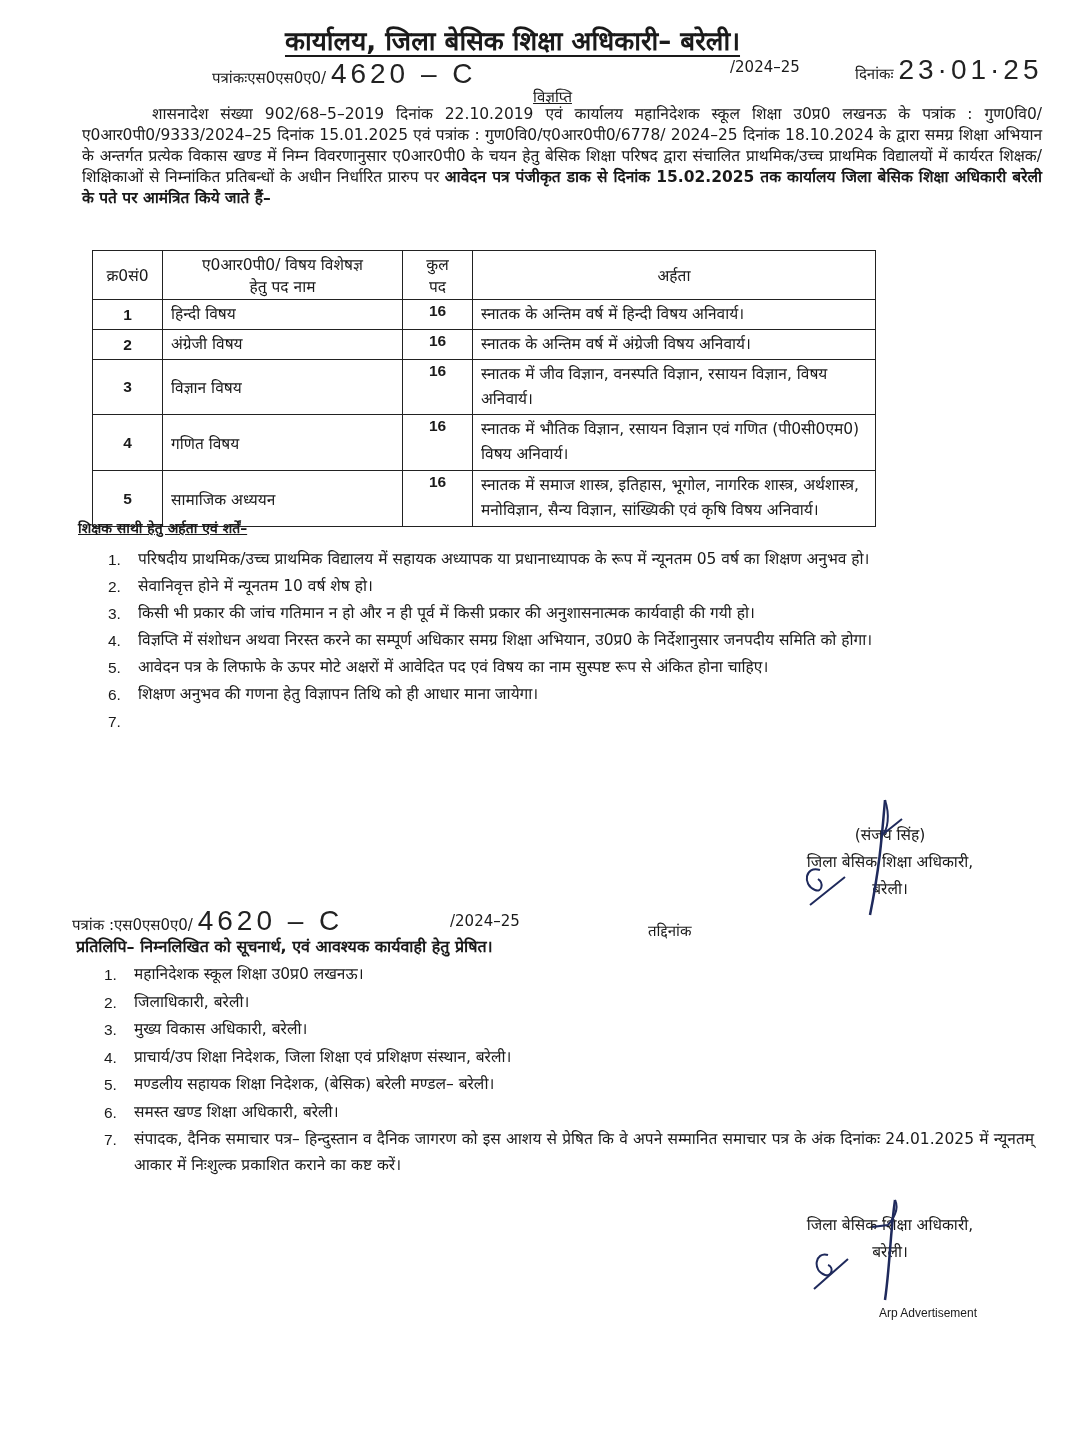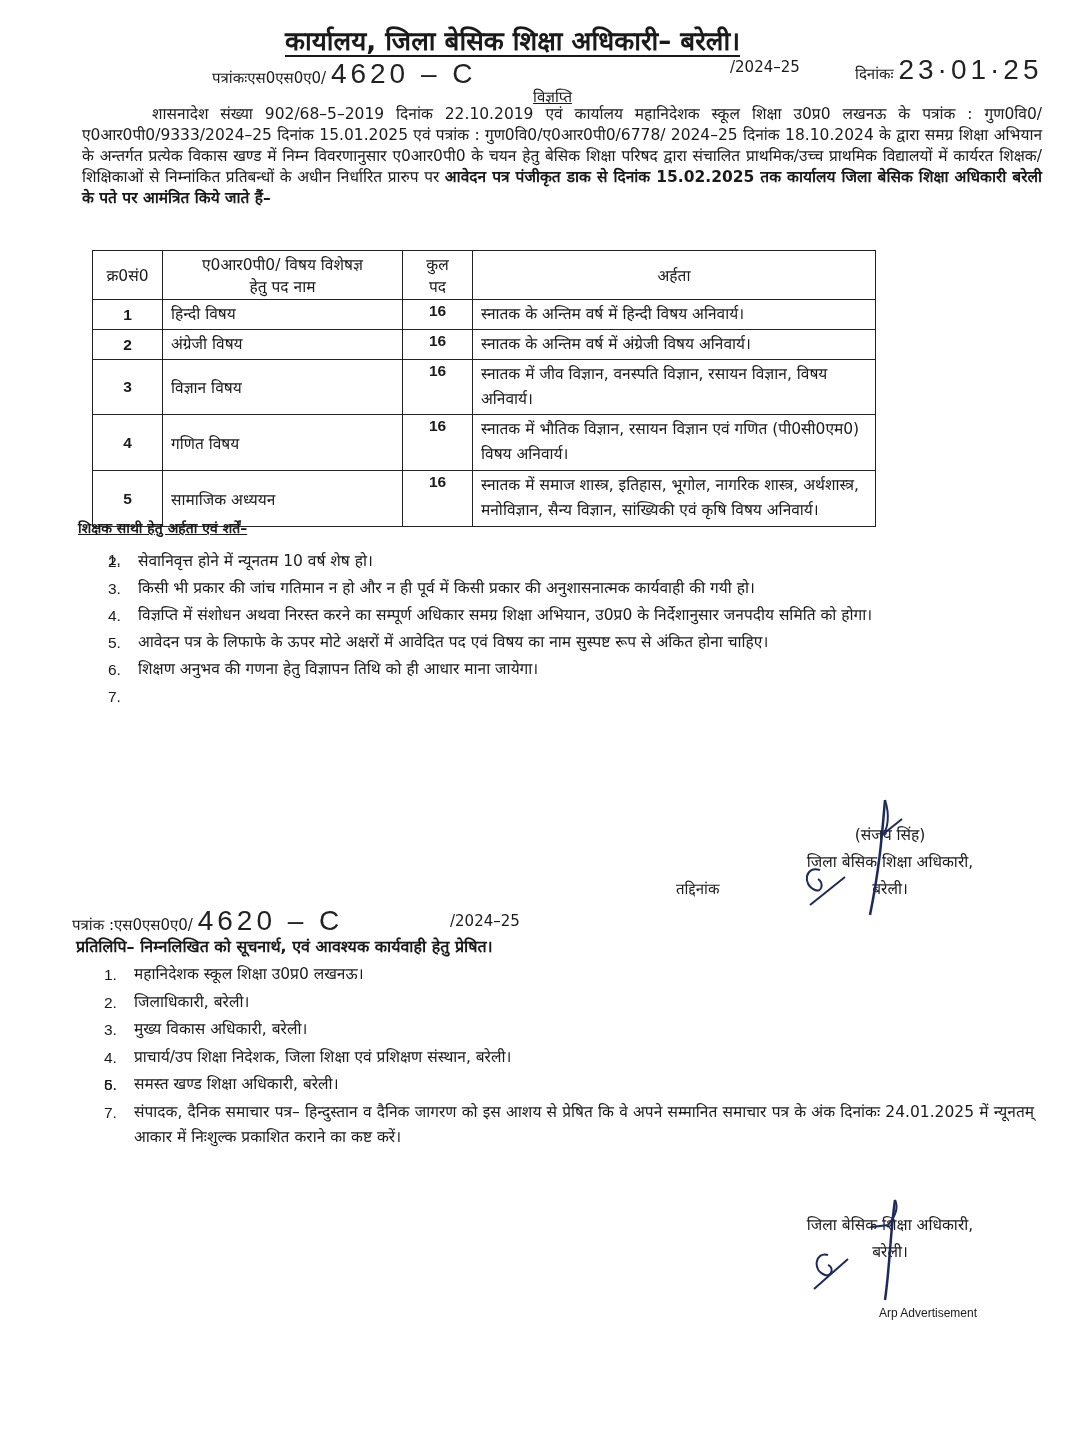--- a/index.html
+++ b/index.html
@@ -144,21 +144,21 @@
         <td style="vertical-align:middle">सामाजिक अध्ययन</td>
         <td class="num">16</td>
         <td class="qual">स्नातक में समाज शास्त्र, इतिहास, भूगोल, नागरिक शास्त्र, अर्थशास्त्र, मनोविज्ञान, सैन्य विज्ञान, सांख्यिकी एवं कृषि विषय अनिवार्य।</td>
       </tr>
     </tbody>
   </table>
 
   <div class="section-heading">शिक्षक साथी हेतु अर्हता एवं शर्तें–</div>
 
   <ol class="list" style="left:108px; top:547px; width:920px;">
-    <li><span class="n">1.</span></li>
+    <li><span class="n">1.</span><span>परिषदीय प्राथमिक/उच्च प्राथमिक विद्यालय में सहायक अध्यापक या प्रधानाध्यापक के रूप में न्यूनतम 05 वर्ष का शिक्षण अनुभव हो।</span></li>
     <li><span class="n">2.</span><span>सेवानिवृत्त होने में न्यूनतम 10 वर्ष शेष हो।</span></li>
     <li><span class="n">3.</span><span>किसी भी प्रकार की जांच गतिमान न हो और न ही पूर्व में किसी प्रकार की अनुशासनात्मक कार्यवाही की गयी हो।</span></li>
     <li><span class="n">4.</span><span>विज्ञप्ति में संशोधन अथवा निरस्त करने का सम्पूर्ण अधिकार समग्र शिक्षा अभियान, उ0प्र0 के निर्देशानुसार जनपदीय समिति को होगा।</span></li>
     <li><span class="n">5.</span><span>आवेदन पत्र के लिफाफे के ऊपर मोटे अक्षरों में आवेदित पद एवं विषय का नाम सुस्पष्ट रूप से अंकित होना चाहिए।</span></li>
     <li><span class="n">6.</span><span>शिक्षण अनुभव की गणना हेतु विज्ञापन तिथि को ही आधार माना जायेगा।</span></li>
     <li><span class="n">7.</span></li>
   </ol>
 
   <div class="sig-block" style="left:770px; top:822px; width:240px;">
     <div>(संजय सिंह)</div>
@@ -169,30 +169,30 @@
     <path d="M95 5 C92 40, 90 70, 80 120" stroke="#1f2a5c" stroke-width="2.5" fill="none"></path>
     <path d="M95 5 C100 20, 98 35, 92 40 L112 24" stroke="#1f2a5c" stroke-width="2" fill="none"></path>
     <path d="M30 75 C15 70, 12 90, 25 95 C32 98, 34 88, 28 84 M20 110 L55 82" stroke="#1f2a5c" stroke-width="2" fill="none"></path>
   </svg>
 
   <div class="cc-ref" style="left:72px;">
     <span>पत्रांक :एस0एस0ए0/</span>
     <span class="handwriting">4620 – C</span>
   </div>
   <div class="cc-ref" style="left:450px; top:912px;">/2024–25</div>
-  <div class="cc-ref" style="left:648px; top:878px;margin-left:28px;">तद्दिनांक</div>
+  <div class="cc-ref" style="left:648px; top:920px;">तद्दिनांक</div>
 
   <div class="cc-heading">प्रतिलिपि– निम्नलिखित को सूचनार्थ, एवं आवश्यक कार्यवाही हेतु प्रेषित।</div>
 
   <ol class="list" style="left:104px; top:962px; width:930px; line-height:25.5px;">
     <li><span class="n">1.</span><span>महानिदेशक स्कूल शिक्षा उ0प्र0 लखनऊ।</span></li>
     <li><span class="n">2.</span><span>जिलाधिकारी, बरेली।</span></li>
     <li><span class="n">3.</span><span>मुख्य विकास अधिकारी, बरेली।</span></li>
     <li><span class="n">4.</span><span>प्राचार्य/उप शिक्षा निदेशक, जिला शिक्षा एवं प्रशिक्षण संस्थान, बरेली।</span></li>
-    <li><span class="n">5.</span></li>
+    <li><span class="n">5.</span><span>मण्डलीय सहायक शिक्षा निदेशक, (बेसिक) बरेली मण्डल– बरेली।</span></li>
     <li><span class="n">6.</span><span>समस्त खण्ड शिक्षा अधिकारी, बरेली।</span></li>
     <li><span class="n">7.</span><span>संपादक, दैनिक समाचार पत्र– हिन्दुस्तान व दैनिक जागरण को इस आशय से प्रेषित कि वे अपने सम्मानित समाचार पत्र के अंक दिनांकः 24.01.2025 में न्यूनतम् आकार में निःशुल्क प्रकाशित कराने का कष्ट करें।</span></li>
   </ol>
 
   <div class="sig-block" style="left:770px; top:1212px; width:240px;">
     <div>जिला बेसिक शिक्षा अधिकारी,</div>
     <div>बरेली।</div>
   </div>
   <svg class="scribble" style="left:800px; top:1195px;" width="110" height="110">
     <path d="M95 5 C90 40, 90 70, 85 105" stroke="#1f2a5c" stroke-width="2.5" fill="none"></path>

